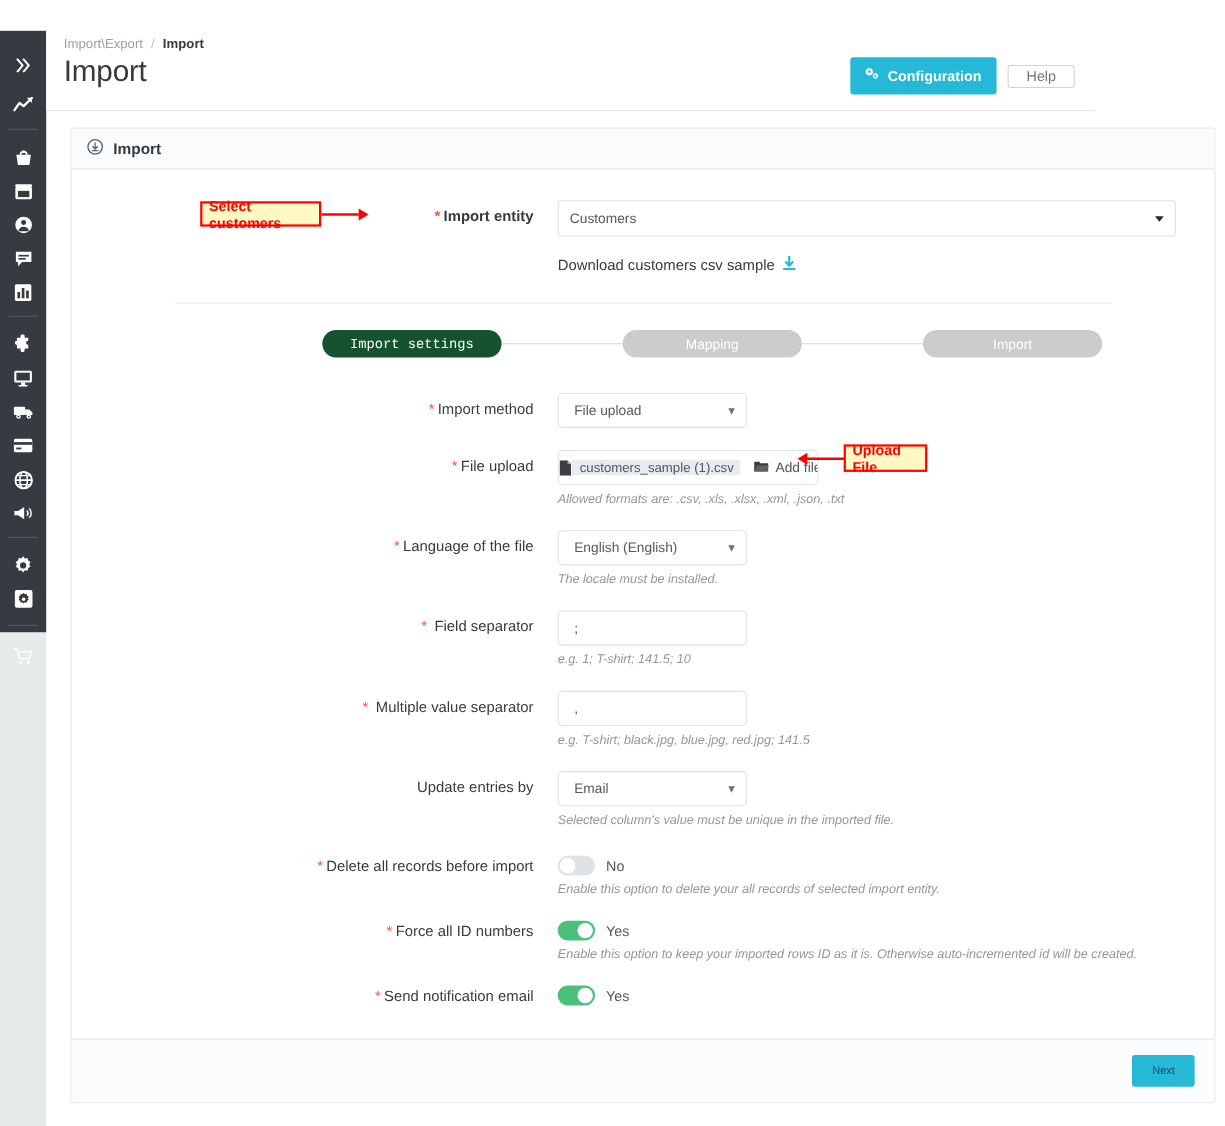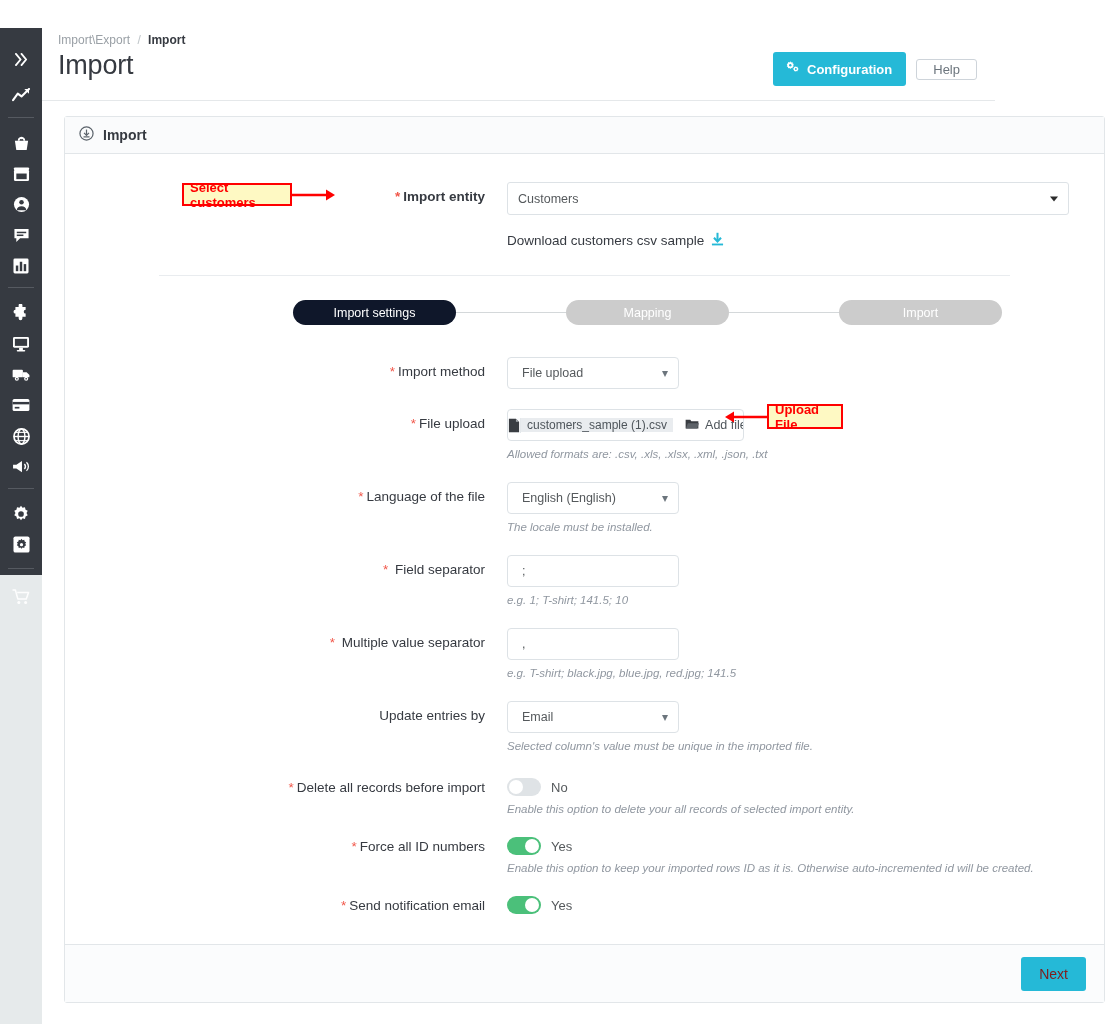--- a/index.html
+++ b/index.html
@@ -107,21 +107,21 @@
 
   
   .steps {
     display: flex; align-items: center; margin: 24px 0 0 0; padding-left: 228px;
   }
   .step {
     width: 163px; height: 25px; border-radius: 13px;
     display: flex; align-items: center; justify-content: center;
     font-size: 12.5px;
   }
-  .step.active { background: #0f172a; color: #ffffff; }
+  .step.active { background: #14532d; color: #ffffff; font-family: Liberation Mono, monospace; }
   .step.idle { background: #cccccc; color: #ffffff; }
   .step-line { width: 110px; height: 1px; background: #d4d8da; }
 
   
   .frow { display: flex; align-items: flex-start; margin-top: 22px; }
   .frow .lbl { width: 420px; }
   .fctl { margin-left: 22px; }
   .sel-sm {
     width: 172px; height: 32px; border: 1px solid #dde2e6; border-radius: 4px;
     background: #ffffff; font-size: 12.5px; color: #55595c;
@@ -174,22 +174,22 @@
   .toggle.on .knob { left: 18px; }
   .toggle-text { font-size: 13px; color: #55595c; }
 
   
   .card-footer {
     margin-top: 30px; border-top: 1px solid #e2e6e9; background: #fbfcfd;
     height: 58px; display: flex; align-items: center; justify-content: flex-end;
     padding-right: 18px;
   }
   .btn-next {
-    background: #25b9d7; color: #7f1d1d; border: none; border-radius: 3px;
-    padding: 9px 18px; font-size: 14px; cursor: pointer;
+    background: #25b9d7; color: #0c4a6e; border: none; border-radius: 3px;
+    padding: 9px 18px; font-size: 10px; cursor: pointer;
   }
 
   
   .anno {
     position: absolute; border: 2px solid #ff0000; background: #fef9c3;
     color: #ff0000; font-size: 13px; display: flex; align-items: center;
     justify-content: center; padding: 2px 6px; font-weight: bold;
   }
   .anno-arrow { position: absolute; }
 </style>

